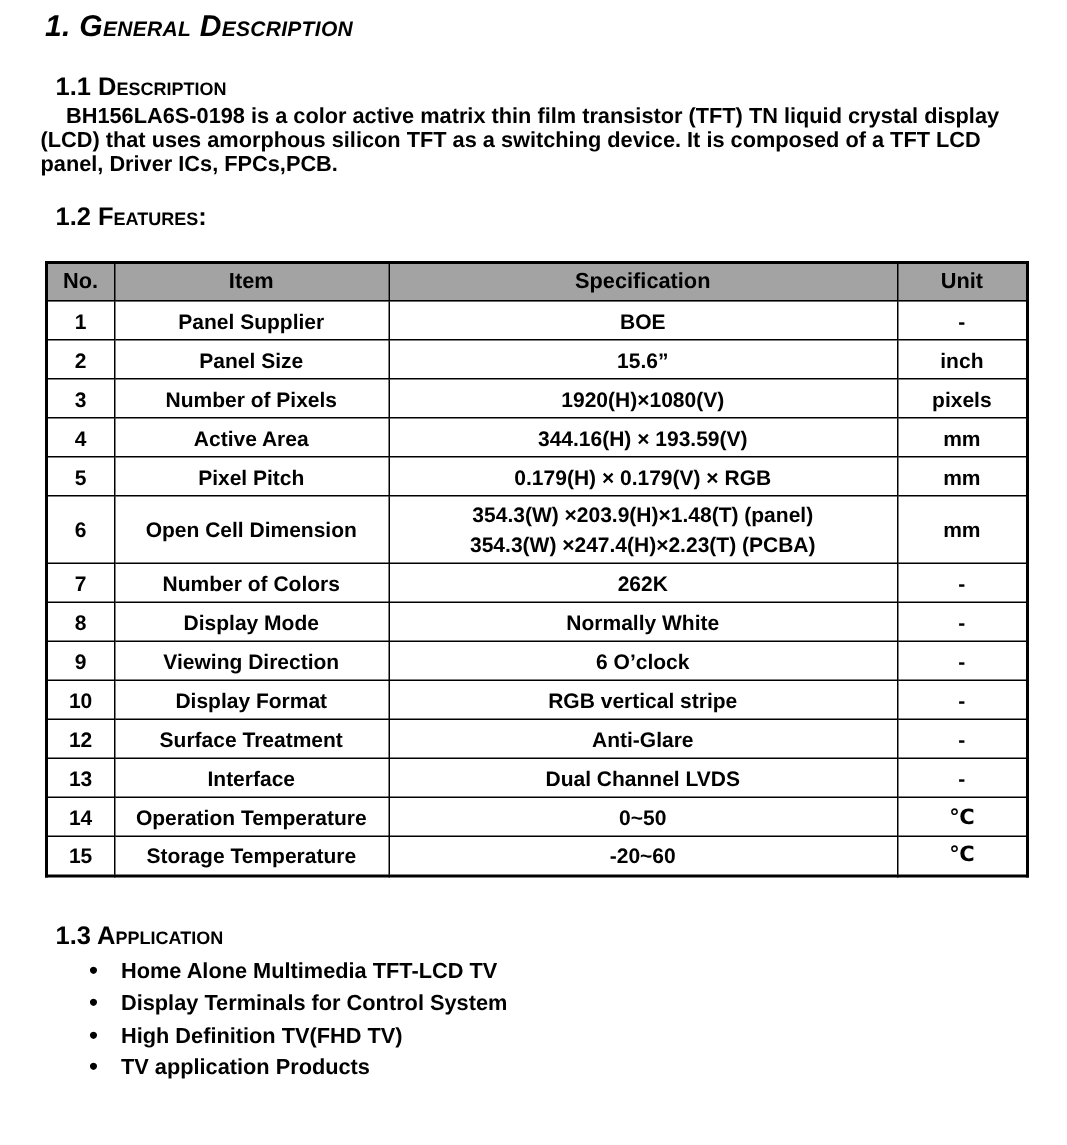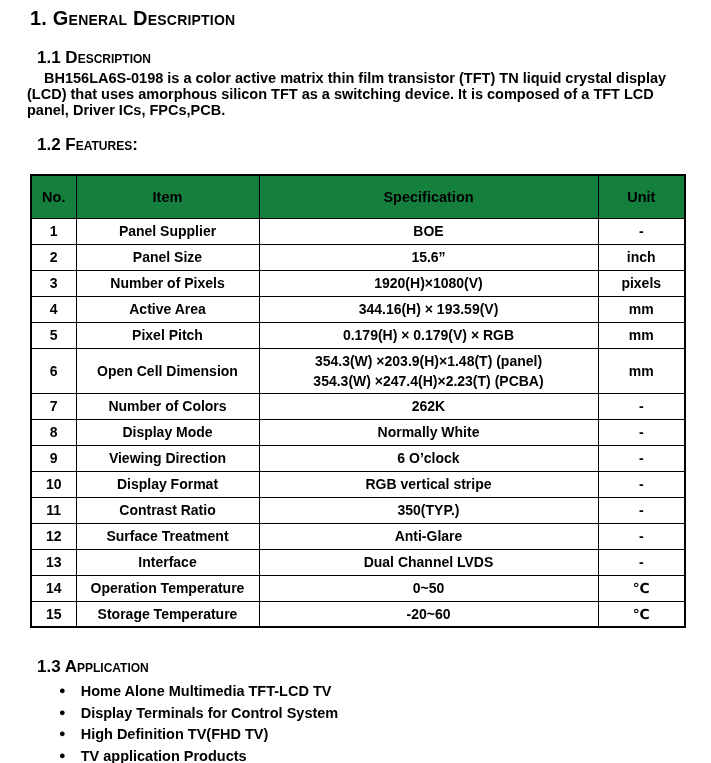--- a/index.html
+++ b/index.html
@@ -14,20 +14,21 @@
   }
   .page { padding: 7px 26px 0 27px; }
 
   .h1 {
     font-size: 20px;
     font-weight: bold;
     font-variant: small-caps;
     letter-spacing: 0.2px;
     margin-left: 3px;
     margin-bottom: 18px;
+    font-style: italic;
   }
   .h2 {
     font-size: 17px;
     font-weight: bold;
     font-variant: small-caps;
     margin-left: 10px;
   }
   .h2-desc { margin-top: 14px; }
   .h2-feat { margin-top: 17px; margin-bottom: 19px; }
   .h2-app  { margin-top: 29px; }
@@ -52,22 +53,22 @@
     border: 1px solid #000;
     font-size: 14px;
     font-weight: bold;
     text-align: center;
     vertical-align: middle;
     padding: 2px 4px;
     height: 26px;
     line-height: 20px;
   }
   table.features thead th {
-    background: #15803d;
-    height: 43px;
+    background: #a3a3a3;
+    height: 25px;
     font-size: 14.5px;
   }
   td.spec-cell { white-space: pre-line; }
   td.unit-light {
     font-weight: normal;
     font-family: "DejaVu Sans", sans-serif;
     font-size: 13px;
   }
 
   ul.app-list { list-style: none; margin-top: 4px; margin-left: 32px; }
@@ -169,26 +170,20 @@
           <td class="spec-cell">6 O’clock</td>
           <td>-</td>
         </tr>
         <tr>
           <td>10</td>
           <td>Display Format</td>
           <td class="spec-cell">RGB vertical stripe</td>
           <td>-</td>
         </tr>
         <tr>
-          <td>11</td>
-          <td>Contrast Ratio</td>
-          <td class="spec-cell">350(TYP.)</td>
-          <td>-</td>
-        </tr>
-        <tr>
           <td>12</td>
           <td>Surface Treatment</td>
           <td class="spec-cell">Anti-Glare</td>
           <td>-</td>
         </tr>
         <tr>
           <td>13</td>
           <td>Interface</td>
           <td class="spec-cell">Dual Channel LVDS</td>
           <td>-</td>

